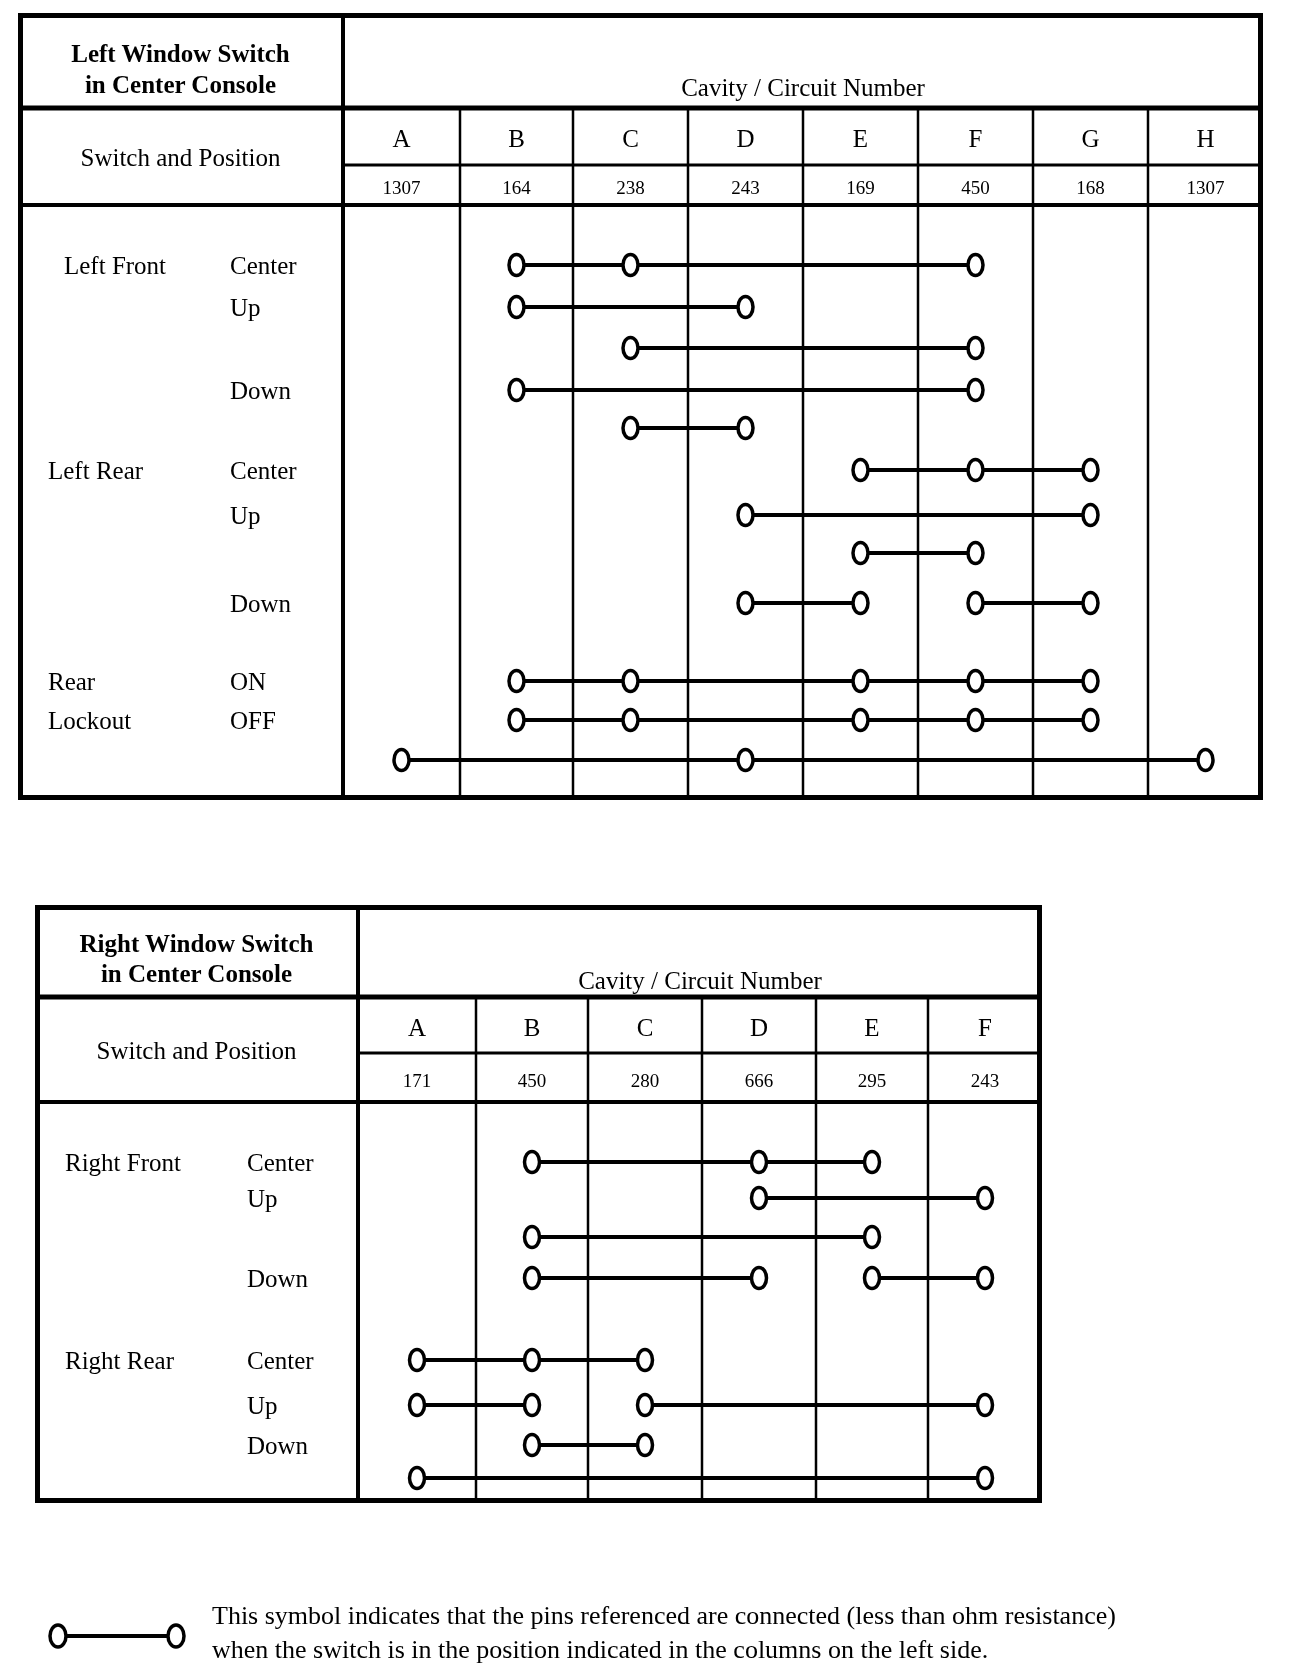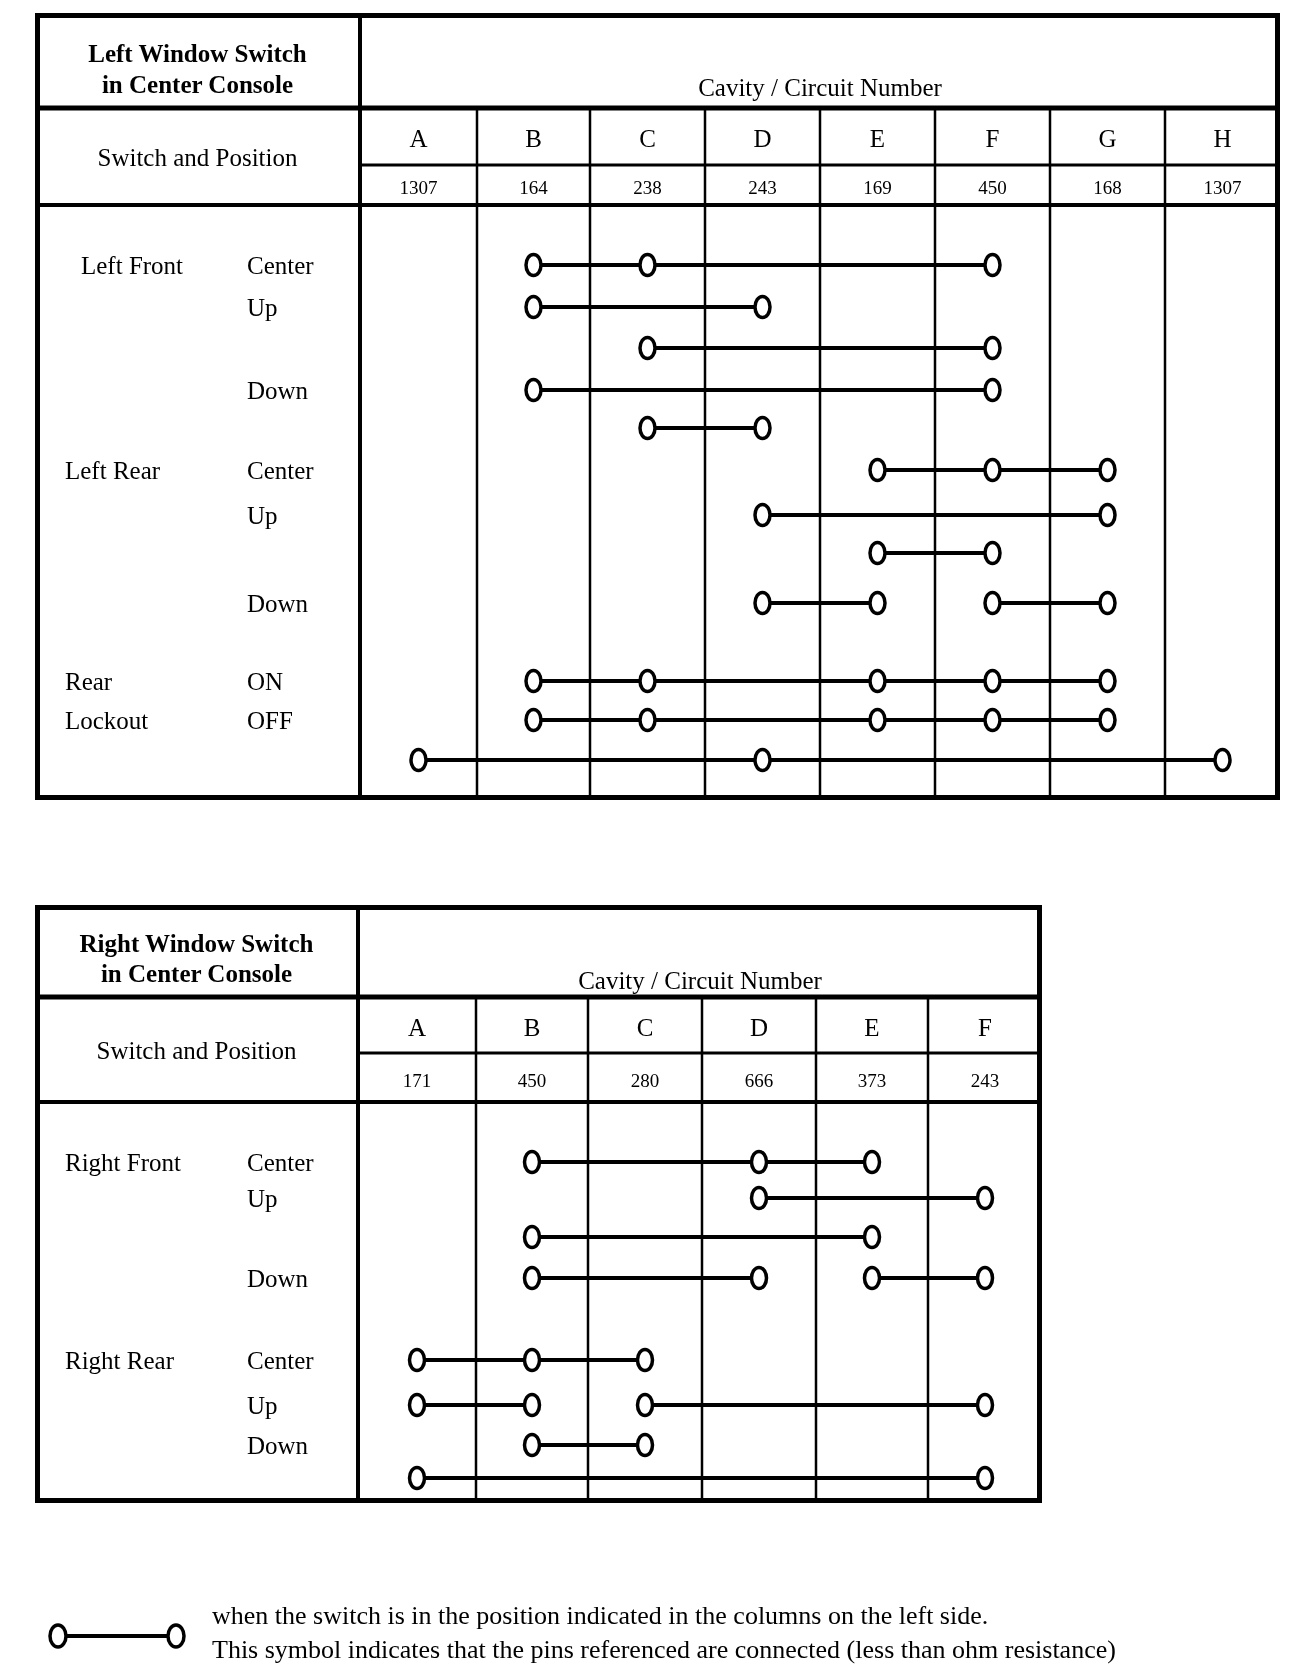--- a/index.html
+++ b/index.html
@@ -20,21 +20,21 @@
   .bold{font-weight:bold;}
   .small{font-size:19px;}
   #legend{position:absolute;left:0;top:0;width:1312px;height:1674px;pointer-events:none;}
   #legend-symbol{position:absolute;left:40px;top:1612px;}
   #legend-text{position:absolute;left:212px;top:1599px;font-size:26px;line-height:34px;white-space:nowrap;}
 </style>
 </head>
 <body>
 
 <div id="page">
-  <div class="ctable" id="table-0" style="left: 35px; top: 13px; width: 1245px; height: 583px; font-family: Liberation Serif, serif;">
+  <div class="ctable" id="table-0" style="left: 18px; top: 13px; width: 1245px; height: 583px; font-family: Liberation Serif, serif;">
       <svg width="1245" height="787" viewBox="0 0 1245 787">
         <rect x="2.5" y="2.5" width="1240" height="782" fill="none" stroke="#000" stroke-width="5"></rect>
         <line x1="0" y1="95" x2="1245" y2="95" stroke="#000" stroke-width="5"></line>
         <line x1="325" y1="152" x2="1245" y2="152" stroke="#000" stroke-width="3"></line>
         <line x1="0" y1="192" x2="1245" y2="192" stroke="#000" stroke-width="4"></line>
         <line x1="325" y1="0" x2="325" y2="787" stroke="#000" stroke-width="4"></line>
         <line x1="442" y1="95" x2="442" y2="787" stroke="#000" stroke-width="2.5"></line>
         <line x1="555" y1="95" x2="555" y2="787" stroke="#000" stroke-width="2.5"></line>
         <line x1="670" y1="95" x2="670" y2="787" stroke="#000" stroke-width="2.5"></line>
         <line x1="785" y1="95" x2="785" y2="787" stroke="#000" stroke-width="2.5"></line>
@@ -174,37 +174,37 @@
       <div class="tt ctr" style="left: 161.5px; top: 144.5px;">Switch and Position</div>
       <div class="tt ctr" style="left: 382px; top: 121.68px;">A</div>
       <div class="tt ctr small" style="left: 382px; top: 174.95px;">171</div>
       <div class="tt ctr" style="left: 497px; top: 121.68px;">B</div>
       <div class="tt ctr small" style="left: 497px; top: 174.95px;">450</div>
       <div class="tt ctr" style="left: 610px; top: 121.68px;">C</div>
       <div class="tt ctr small" style="left: 610px; top: 174.95px;">280</div>
       <div class="tt ctr" style="left: 724px; top: 121.68px;">D</div>
       <div class="tt ctr small" style="left: 724px; top: 174.95px;">666</div>
       <div class="tt ctr" style="left: 837px; top: 121.68px;">E</div>
-      <div class="tt ctr small" style="left: 837px; top: 174.95px;">373</div>
+      <div class="tt ctr small" style="left: 837px; top: 174.95px;">295</div>
       <div class="tt ctr" style="left: 950px; top: 121.68px;">F</div>
       <div class="tt ctr small" style="left: 950px; top: 174.95px;">243</div>
       <div class="tt lft" style="left: 30px; top: 257px;">Right Front</div>
       <div class="tt lft" style="left: 212px; top: 257px;">Center</div>
       <div class="tt lft" style="left: 212px; top: 293px;">Up</div>
       <div class="tt lft" style="left: 212px; top: 373px;">Down</div>
       <div class="tt lft" style="left: 30px; top: 455px;">Right Rear</div>
       <div class="tt lft" style="left: 212px; top: 455px;">Center</div>
       <div class="tt lft" style="left: 212px; top: 500px;">Up</div>
       <div class="tt lft" style="left: 212px; top: 540px;">Down</div>
     </div>
 
   <div id="legend">
     <svg id="legend-symbol" width="160" height="48" viewBox="0 0 160 48">
       <line x1="18" y1="24" x2="136" y2="24" stroke="#000" stroke-width="4"></line>
       <ellipse cx="18" cy="24" rx="8" ry="11" fill="#fff" stroke="#000" stroke-width="3.5"></ellipse>
       <ellipse cx="136" cy="24" rx="8" ry="11" fill="#fff" stroke="#000" stroke-width="3.5"></ellipse>
     </svg>
     <div id="legend-text">
+      <div>This symbol indicates that the pins referenced are connected (less than ohm resistance)</div>
       <div>when the switch is in the position indicated in the columns on the left side.</div>
-      <div>This symbol indicates that the pins referenced are connected (less than ohm resistance)</div>
     </div>
   </div>
 </div>
 
 </body></html>

